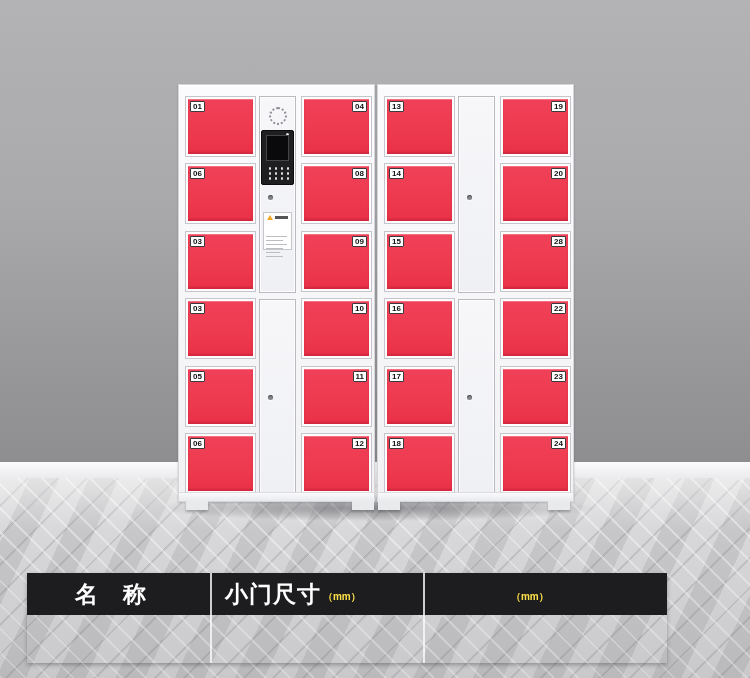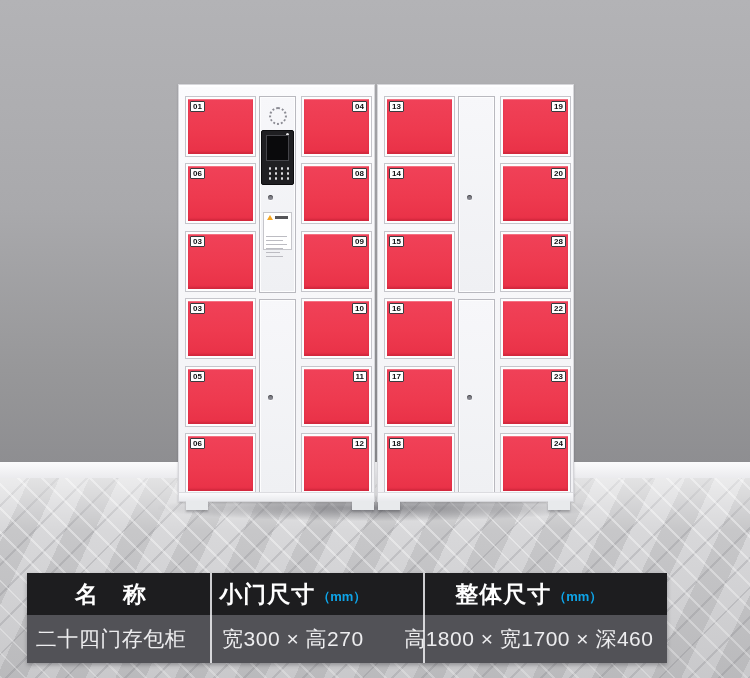--- a/index.html
+++ b/index.html
@@ -76,21 +76,21 @@
   .f1{left:186px;} .f2{left:352px;} .f3{left:378px;} .f4{left:548px;}
 
   
   .spec{position:absolute;left:27px;top:573px;width:640px;height:90px;box-shadow:0 2px 4px rgba(40,40,45,.35);}
   .t-row{display:flex;width:100%;}
   .t-head{height:42px;background:#1d1d1f;}
   .t-body{height:48px;background:#525257;}
   .t-cell{display:flex;align-items:center;justify-content:center;box-sizing:border-box;}
   .c1{width:183px;} .c2{width:213px;} .c3{width:301px;}
   .h-label{color:#ffffff;font-size:23px;font-weight:bold;letter-spacing:1px;}
-  .h-unit{color:#0ea5e9;font-size:13px;font-weight:bold;margin-left:2px;padding-top:6px;}
+  .h-unit{color:#fde047;font-size:10px;font-weight:bold;margin-left:2px;padding-top:6px;}
   .v-label{color:#ededef;font-size:21px;letter-spacing:.5px;}
   .t-div{position:absolute;top:0;width:2px;height:90px;background:rgba(250,250,252,.8);}
   .d1{left:183px;} .d2{left:396px;}
 </style>
 </head>
 <body>
 
 <div class="scene">
 
   <div class="wall"></div>
@@ -263,32 +263,20 @@
   <div class="spec">
     <div class="t-row t-head">
       <div class="t-cell c1">
         <span class="h-label">名　称</span>
       </div>
       <div class="t-cell c2">
         <span class="h-label">小门尺寸</span>
         <span class="h-unit">（mm）</span>
       </div>
       <div class="t-cell c3">
-        <span class="h-label">整体尺寸</span>
         <span class="h-unit">（mm）</span>
-      </div>
-    </div>
-    <div class="t-row t-body">
-      <div class="t-cell c1">
-        <span class="v-label">二十四门存包柜</span>
-      </div>
-      <div class="t-cell c2">
-        <span class="v-label">宽300 × 高270</span>
-      </div>
-      <div class="t-cell c3">
-        <span class="v-label">高1800 × 宽1700 × 深460</span>
       </div>
     </div>
     <div class="t-div d1"></div>
     <div class="t-div d2"></div>
   </div>
 
 </div>
 
 </body></html>

